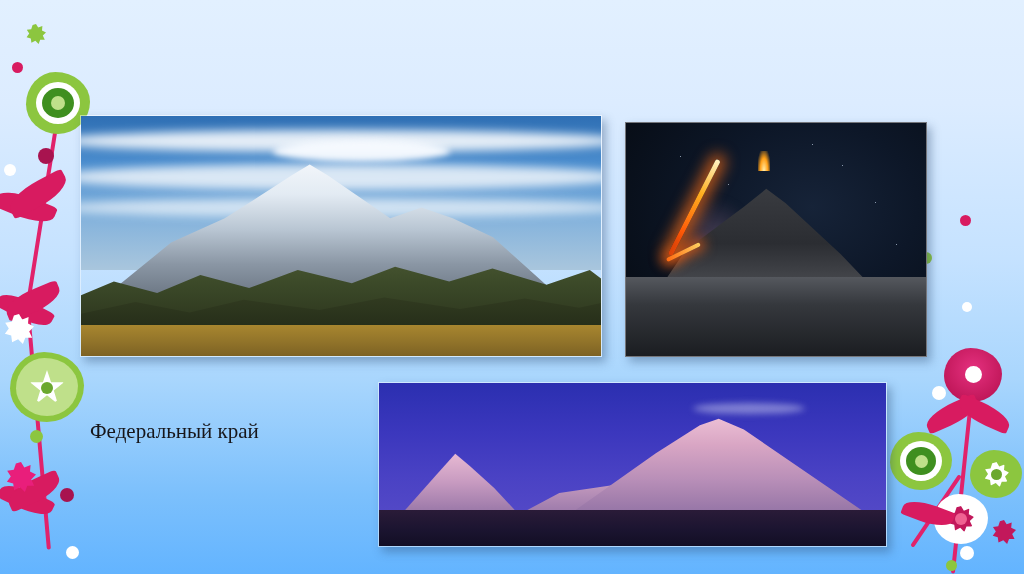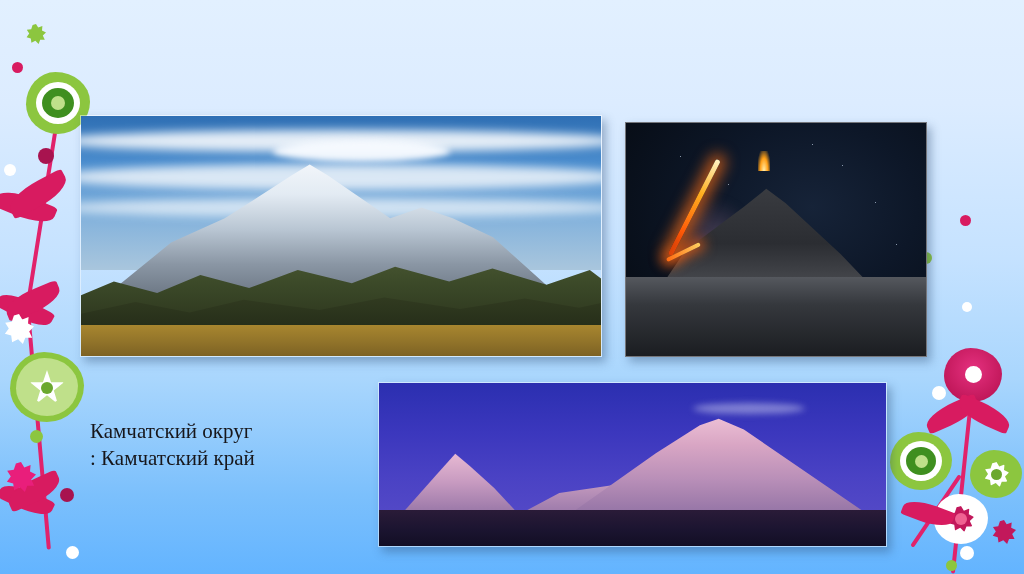--- a/index.html
+++ b/index.html
@@ -298,17 +298,16 @@
   <div class="photo" id="photo-alpenglow">
     <div class="sky"></div>
     <div class="cap"></div>
     <div class="peakL"></div>
     <div class="ridgeM"></div>
     <div class="peakR"></div>
     <div class="base"></div>
   </div>
 
   <div class="caption">
-    <div>Камчатский округ</div>
-    <div>: Камчатский край</div>
+    <div>Федеральный край</div>
   </div>
 
 </div>
 
 </body></html>

